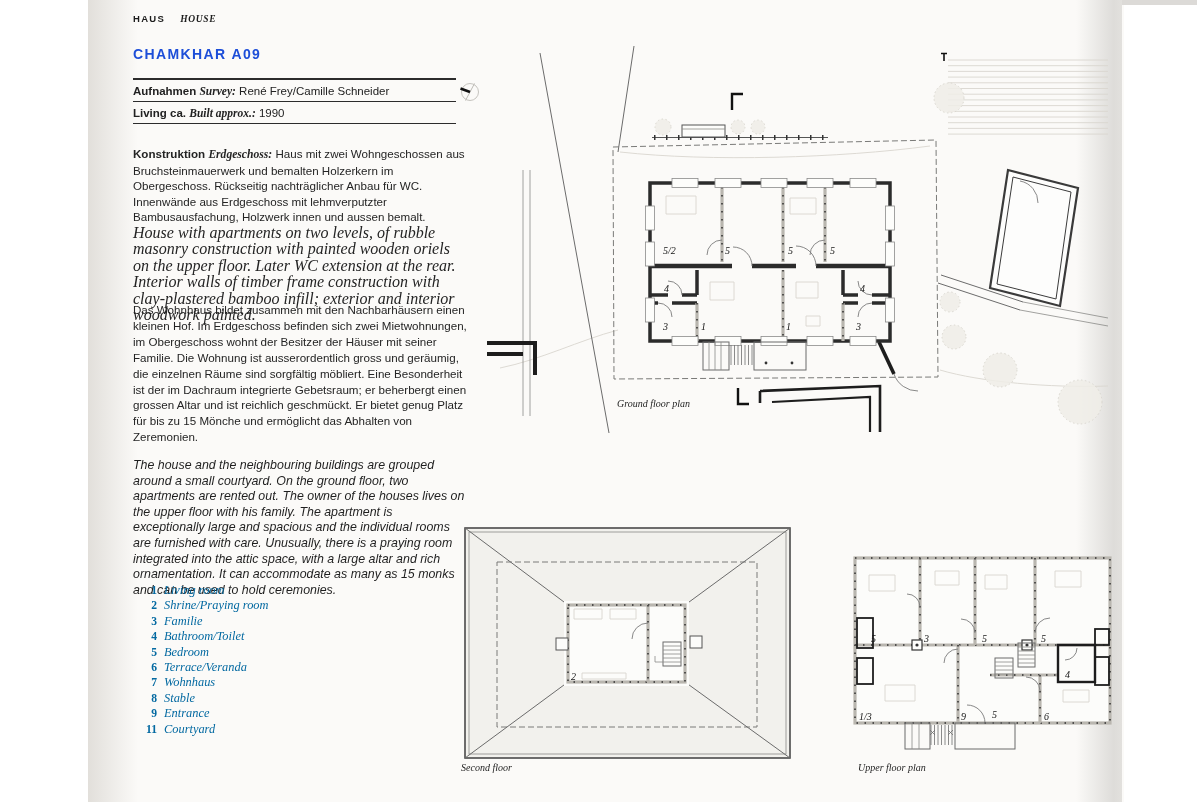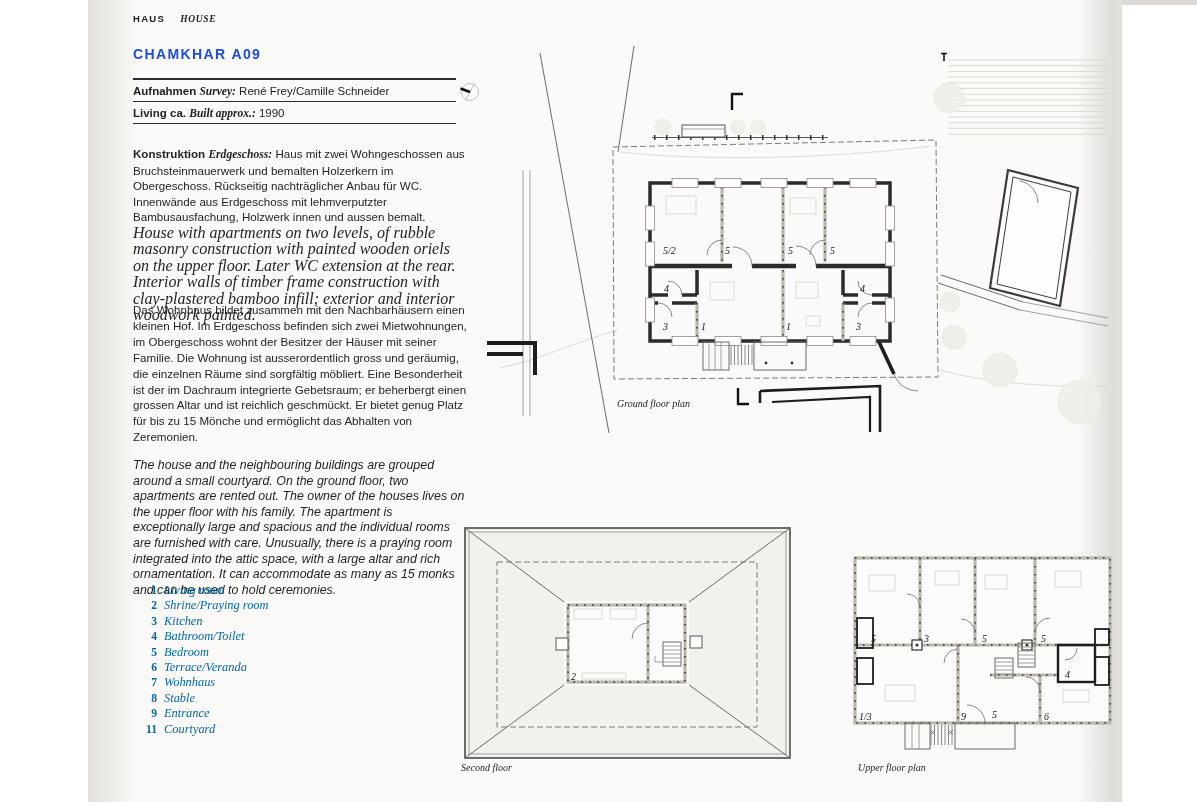--- a/index.html
+++ b/index.html
@@ -89,21 +89,21 @@
     <span class="serif-it" style="font-size:16px">House with apartments on two levels, of rubble masonry construction with painted wooden oriels on the upper floor. Later WC extension at the rear. Interior walls of timber frame construction with clay-plastered bamboo infill; exterior and interior woodwork painted.</span>
   </div>
 
   <div class="abs para-de body-sans">Das Wohnhaus bildet zusammen mit den Nachbarhäusern einen kleinen Hof. Im Erdgeschoss befinden sich zwei Mietwohnungen, im Obergeschoss wohnt der Besitzer der Häuser mit seiner Familie. Die Wohnung ist ausserordentlich gross und geräumig, die einzelnen Räume sind sorgfältig möbliert. Eine Besonderheit ist der im Dachraum integrierte Gebetsraum; er beherbergt einen grossen Altar und ist reichlich geschmückt. Er bietet genug Platz für bis zu 15 Mönche und ermöglicht das Abhalten von Zeremonien.</div>
 
   <div class="abs para-en">The house and the neighbouring buildings are grouped around a small courtyard. On the ground floor, two apartments are rented out. The owner of the houses lives on the upper floor with his family. The apartment is exceptionally large and spacious and the individual rooms are furnished with care. Unusually, there is a praying room integrated into the attic space, with a large altar and rich ornamentation. It can accommodate as many as 15 monks and can be used to hold ceremonies.</div>
 
   <div class="abs legend">
     <div class="li"><span class="num">1</span><span>Living room</span></div>
     <div class="li"><span class="num">2</span><span>Shrine/Praying room</span></div>
-    <div class="li"><span class="num">3</span><span>Kitchen</span></div>
+    <div class="li"><span class="num">3</span><span>Familie</span></div>
     <div class="li"><span class="num">4</span><span>Bathroom/Toilet</span></div>
     <div class="li"><span class="num">5</span><span>Bedroom</span></div>
     <div class="li"><span class="num">6</span><span>Terrace/Veranda</span></div>
     <div class="li"><span class="num">7</span><span>Wohnhaus</span></div>
     <div class="li"><span class="num">8</span><span>Stable</span></div>
     <div class="li"><span class="num">9</span><span>Entrance</span></div>
     <div class="li"><span class="num">11</span><span>Courtyard</span></div>
   </div>
 
   <svg class="abs" style="left:460px;top:30px" width="650" height="410" viewBox="0 0 650 410">

